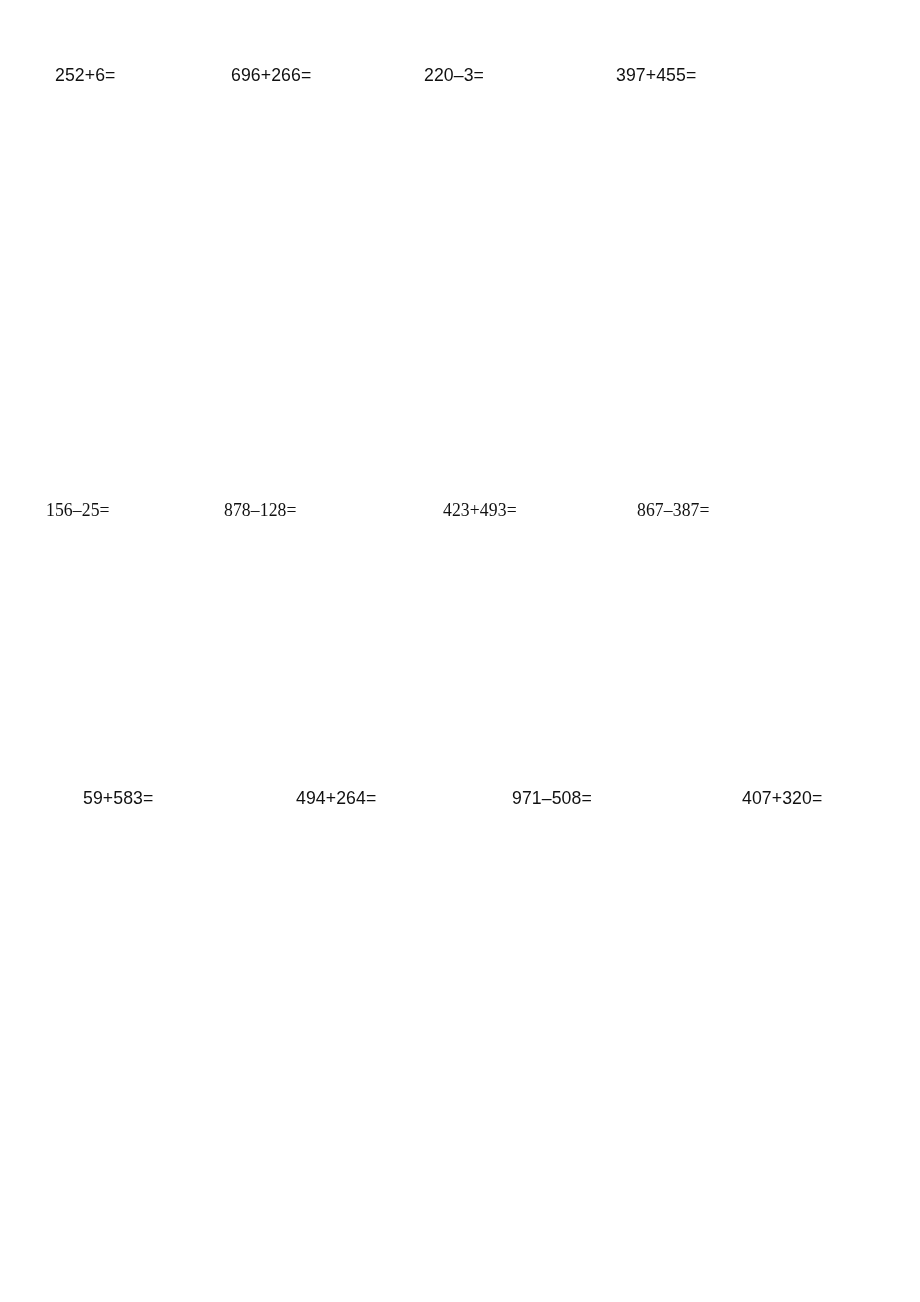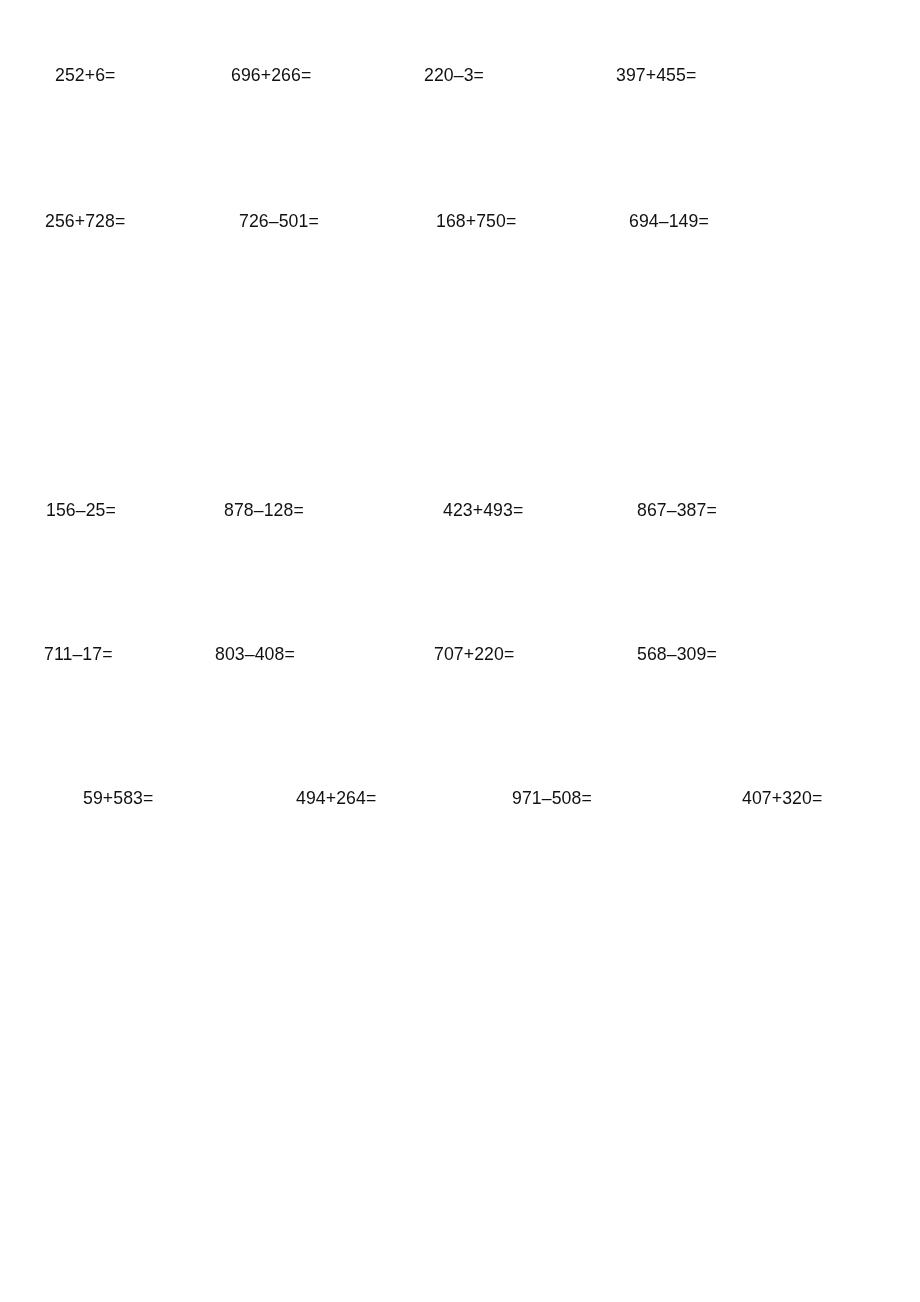--- a/index.html
+++ b/index.html
@@ -47,37 +47,25 @@
 </head>
 <body>
 
 <div id="worksheet-page">
     <div class="problem-row" style="top: 62px;">
       <div class="problem-cell" style="left: 55px;">252+6=</div>
       <div class="problem-cell" style="left: 231px;">696+266=</div>
       <div class="problem-cell" style="left: 424px;">220–3=</div>
       <div class="problem-cell" style="left: 616px;">397+455=</div>
     </div>
-    <div class="problem-row" style="top: 208px;">
-      <div class="problem-cell" style="left: 45px;">256+728=</div>
-      <div class="problem-cell" style="left: 239px;">726–501=</div>
-      <div class="problem-cell" style="left: 436px;">168+750=</div>
-      <div class="problem-cell" style="left: 629px;">694–149=</div>
-    </div>
-    <div class="problem-row" style="top: 497px;">
+    <div class="problem-row" style="top: 497px; font-family: Liberation Serif, serif;">
       <div class="problem-cell" style="left: 46px;">156–25=</div>
       <div class="problem-cell" style="left: 224px;">878–128=</div>
       <div class="problem-cell" style="left: 443px;">423+493=</div>
       <div class="problem-cell" style="left: 637px;">867–387=</div>
-    </div>
-    <div class="problem-row" style="top: 641px;">
-      <div class="problem-cell" style="left: 44px;">711–17=</div>
-      <div class="problem-cell" style="left: 215px;">803–408=</div>
-      <div class="problem-cell" style="left: 434px;">707+220=</div>
-      <div class="problem-cell" style="left: 637px;">568–309=</div>
     </div>
     <div class="problem-row" style="top: 785px; margin-left: 38px;">
       <div class="problem-cell" style="left: 45px;">59+583=</div>
       <div class="problem-cell" style="left: 258px;">494+264=</div>
       <div class="problem-cell" style="left: 474px;">971–508=</div>
       <div class="problem-cell" style="left: 704px;">407+320=</div>
     </div>
   </div>
 
 </body></html>

